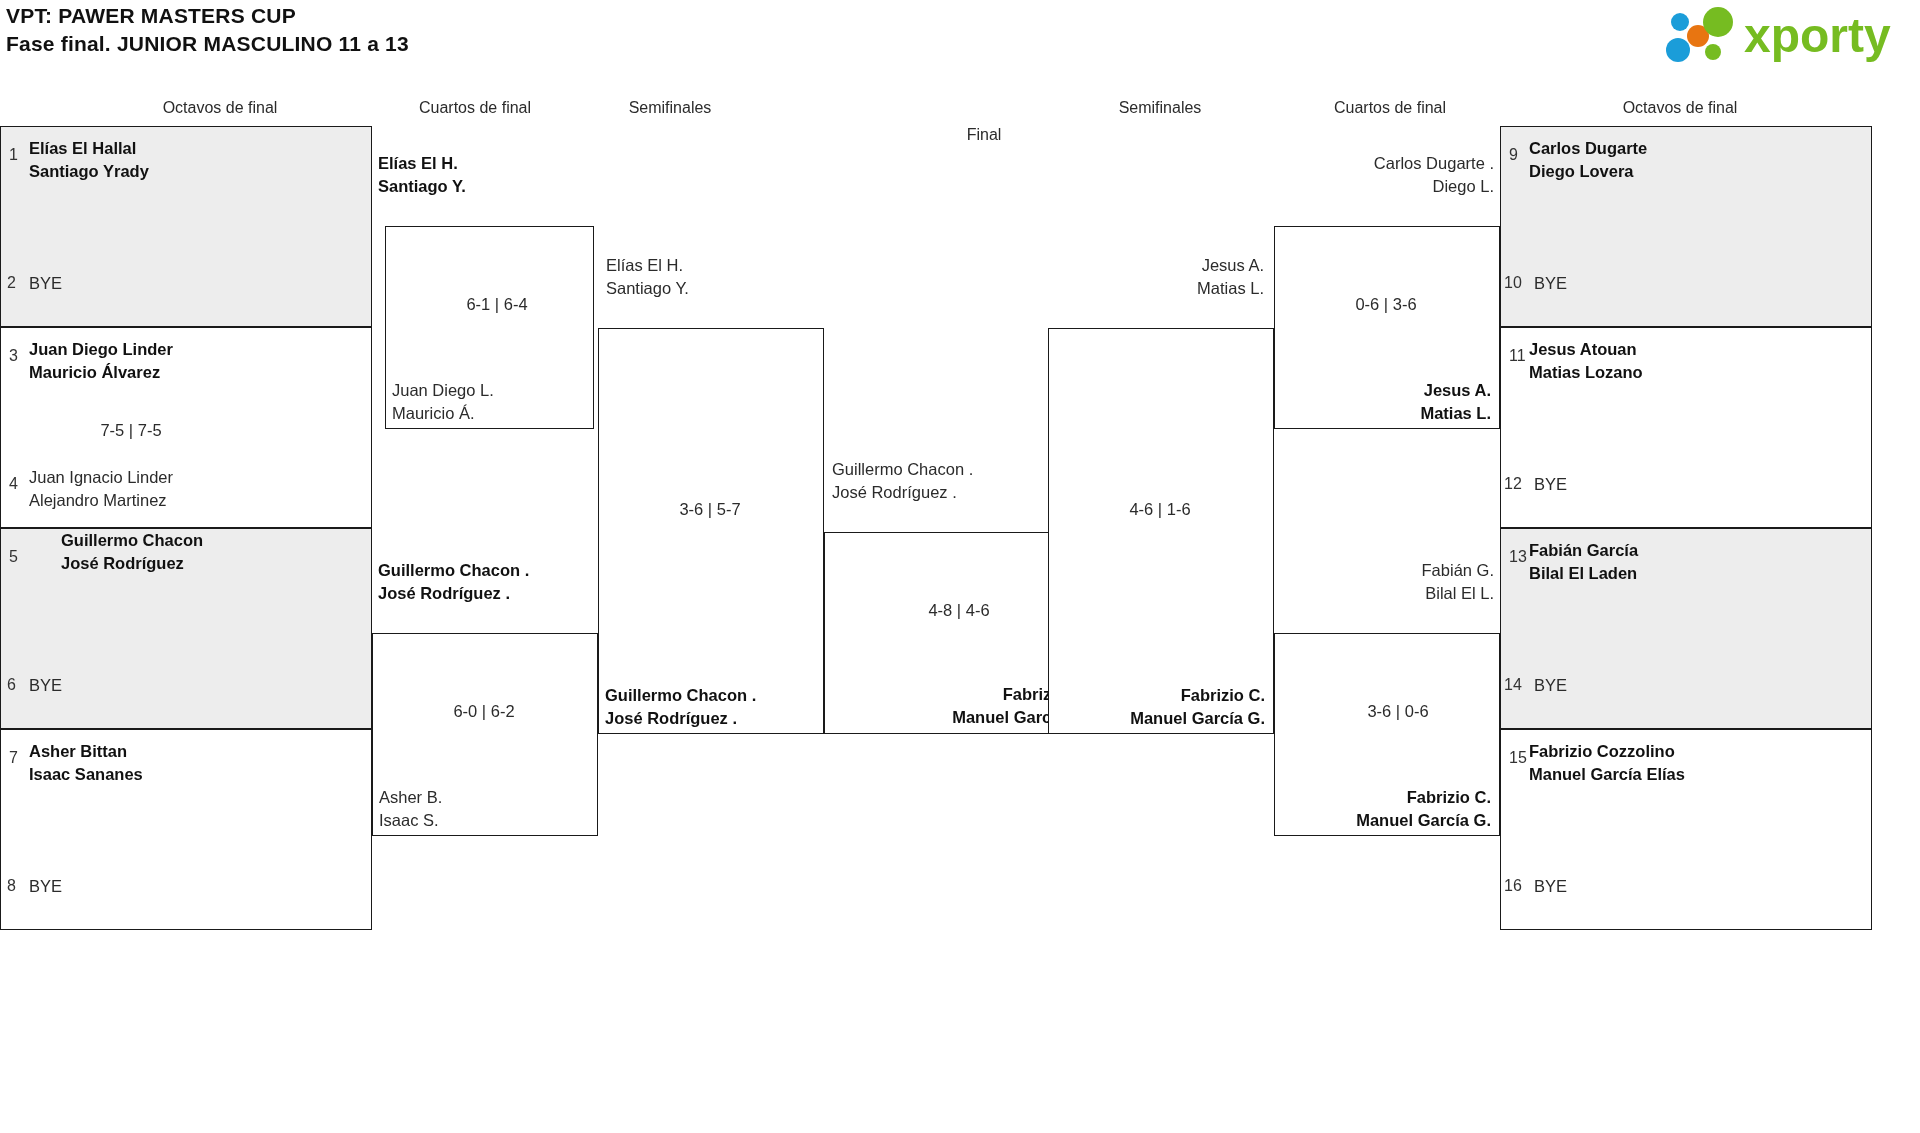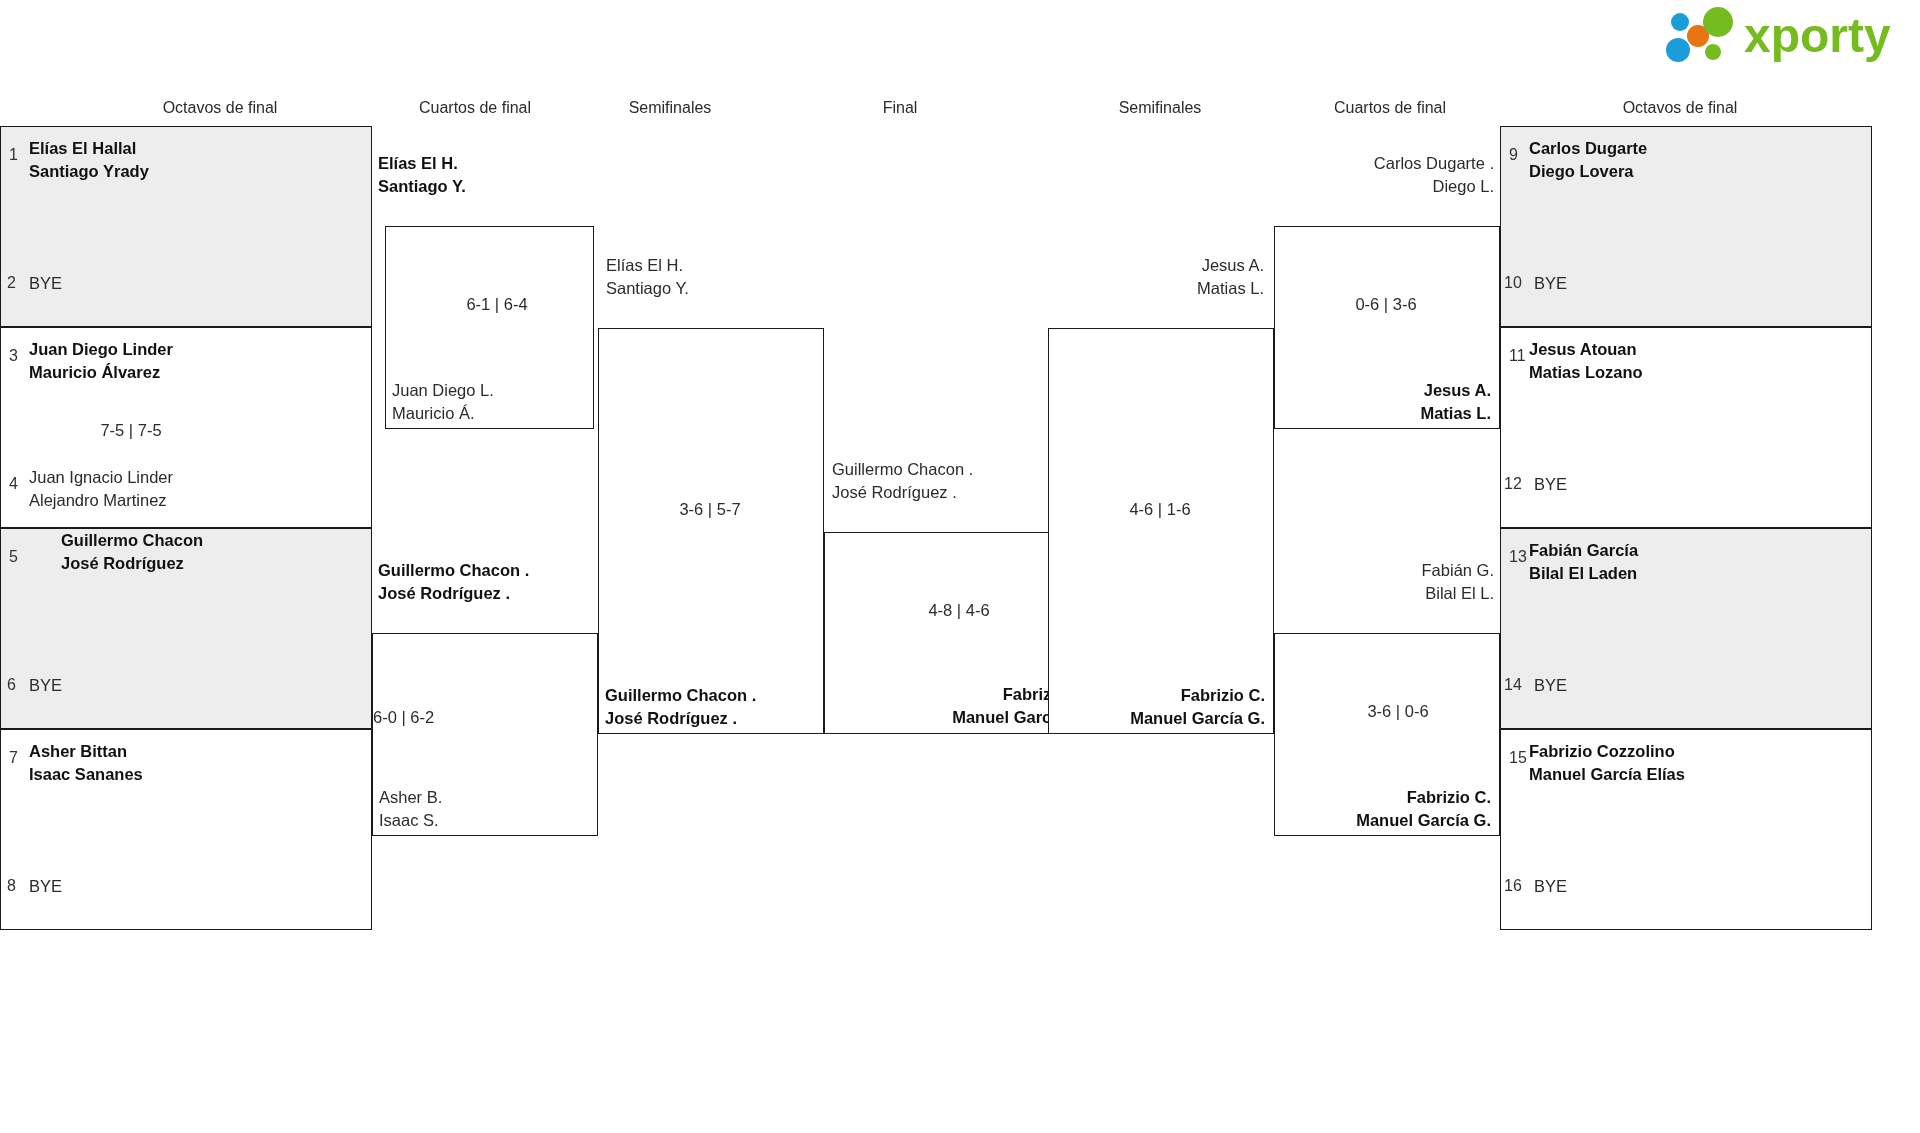--- a/index.html
+++ b/index.html
@@ -59,36 +59,40 @@
   .score {
     position: absolute;
     font-size: 16.5px; color: #2b2b2b; white-space: nowrap; line-height: 20px;
   }
 </style>
 </head>
 <body>
 
 <div id="root">
 
+  <div class="title-block">
+    <div class="title-line1">VPT: PAWER MASTERS CUP</div>
+    <div class="title-line2">Fase final. JUNIOR MASCULINO 11 a 13</div>
+  </div>
 
   <div class="logo">
     <svg width="250" height="58" viewBox="0 0 250 58">
       <circle cx="24" cy="16" r="9" fill="#1b9dd9"></circle>
       <circle cx="22" cy="44" r="12" fill="#1b9dd9"></circle>
       <circle cx="42" cy="30" r="11" fill="#e87511"></circle>
       <circle cx="62" cy="16" r="15" fill="#76bc21"></circle>
       <circle cx="57" cy="46" r="8" fill="#76bc21"></circle>
       <text x="88" y="46" font-family="Liberation Sans, sans-serif" font-size="48" font-weight="bold" fill="#76bc21">xporty</text>
     </svg>
   </div>
 
   <div class="round-header" style="left:60px;  width:320px;">Octavos de final</div>
   <div class="round-header" style="left:340px; width:270px;">Cuartos de final</div>
   <div class="round-header" style="left:540px; width:260px;">Semifinales</div>
-  <div class="round-header" style="left:770px; width:260px;">Final</div>
+  <div class="round-header" style="left:854px; width:260px;margin-top:27px;">Final</div>
   <div class="round-header" style="left:1030px;width:260px;">Semifinales</div>
   <div class="round-header" style="left:1260px;width:260px;">Cuartos de final</div>
   <div class="round-header" style="left:1520px;width:320px;">Octavos de final</div>
 
   <div class="box gray" style="left:0px; top:126px; width:372px; height:201px;">
     <div class="seed-num" style="left:8px; top:19px;">1</div>
     <div class="names bold" style="left:28px; top:10px;">
       <div>Elías El Hallal</div>
       <div>Santiago Yrady</div>
     </div>
@@ -140,21 +144,21 @@
       <div>Juan Diego L.</div>
       <div>Mauricio Á.</div>
     </div>
   </div>
 
   <div class="names bold" style="left:378px; top:559px;">
     <div>Guillermo Chacon .</div>
     <div>José Rodríguez .</div>
   </div>
   <div class="box white" style="left:372px; top:633px; width:226px; height:203px;">
-    <div class="score" style="left:0px; top:73px; width:222px; ">6-0 | 6-2</div>
+    <div class="score" style="left:0px; top:67px; width:222px; text-align:center;">6-0 | 6-2</div>
     <div class="names norm" style="left:6px; top:152px;">
       <div>Asher B.</div>
       <div>Isaac S.</div>
     </div>
   </div>
 
   <div class="names norm" style="left:606px; top:254px;">
     <div>Elías El H.</div>
     <div>Santiago Y.</div>
   </div>

